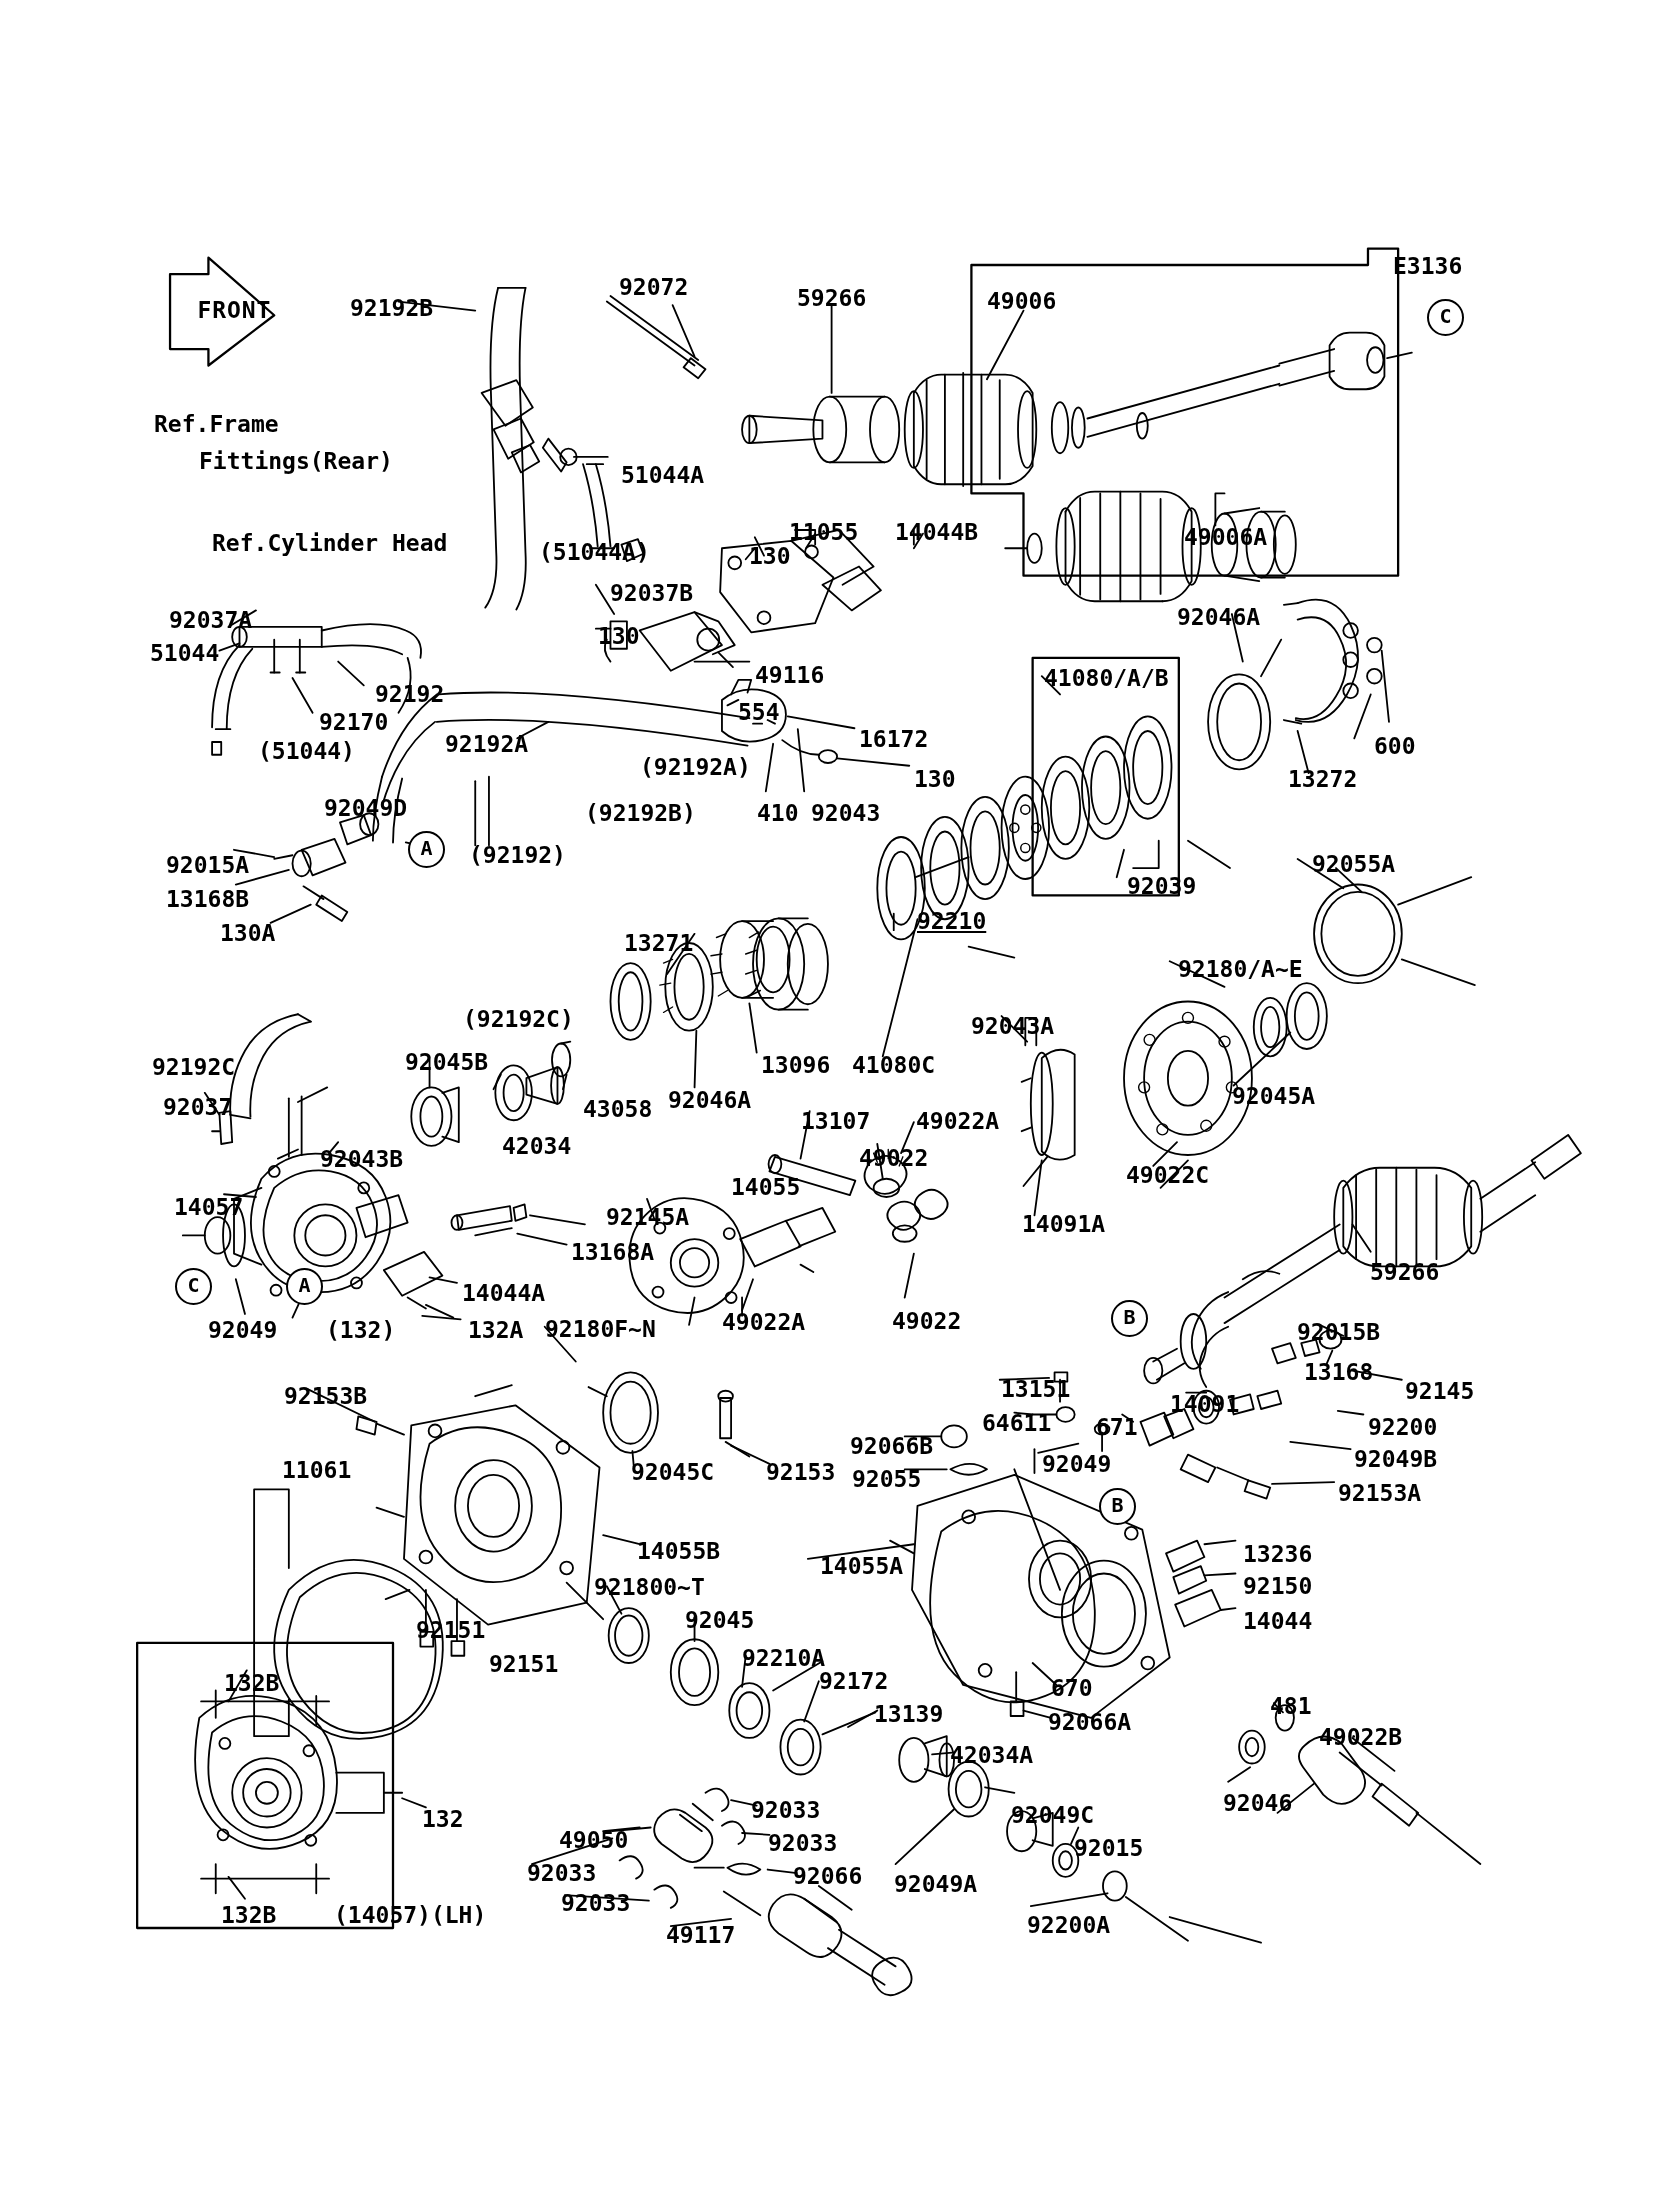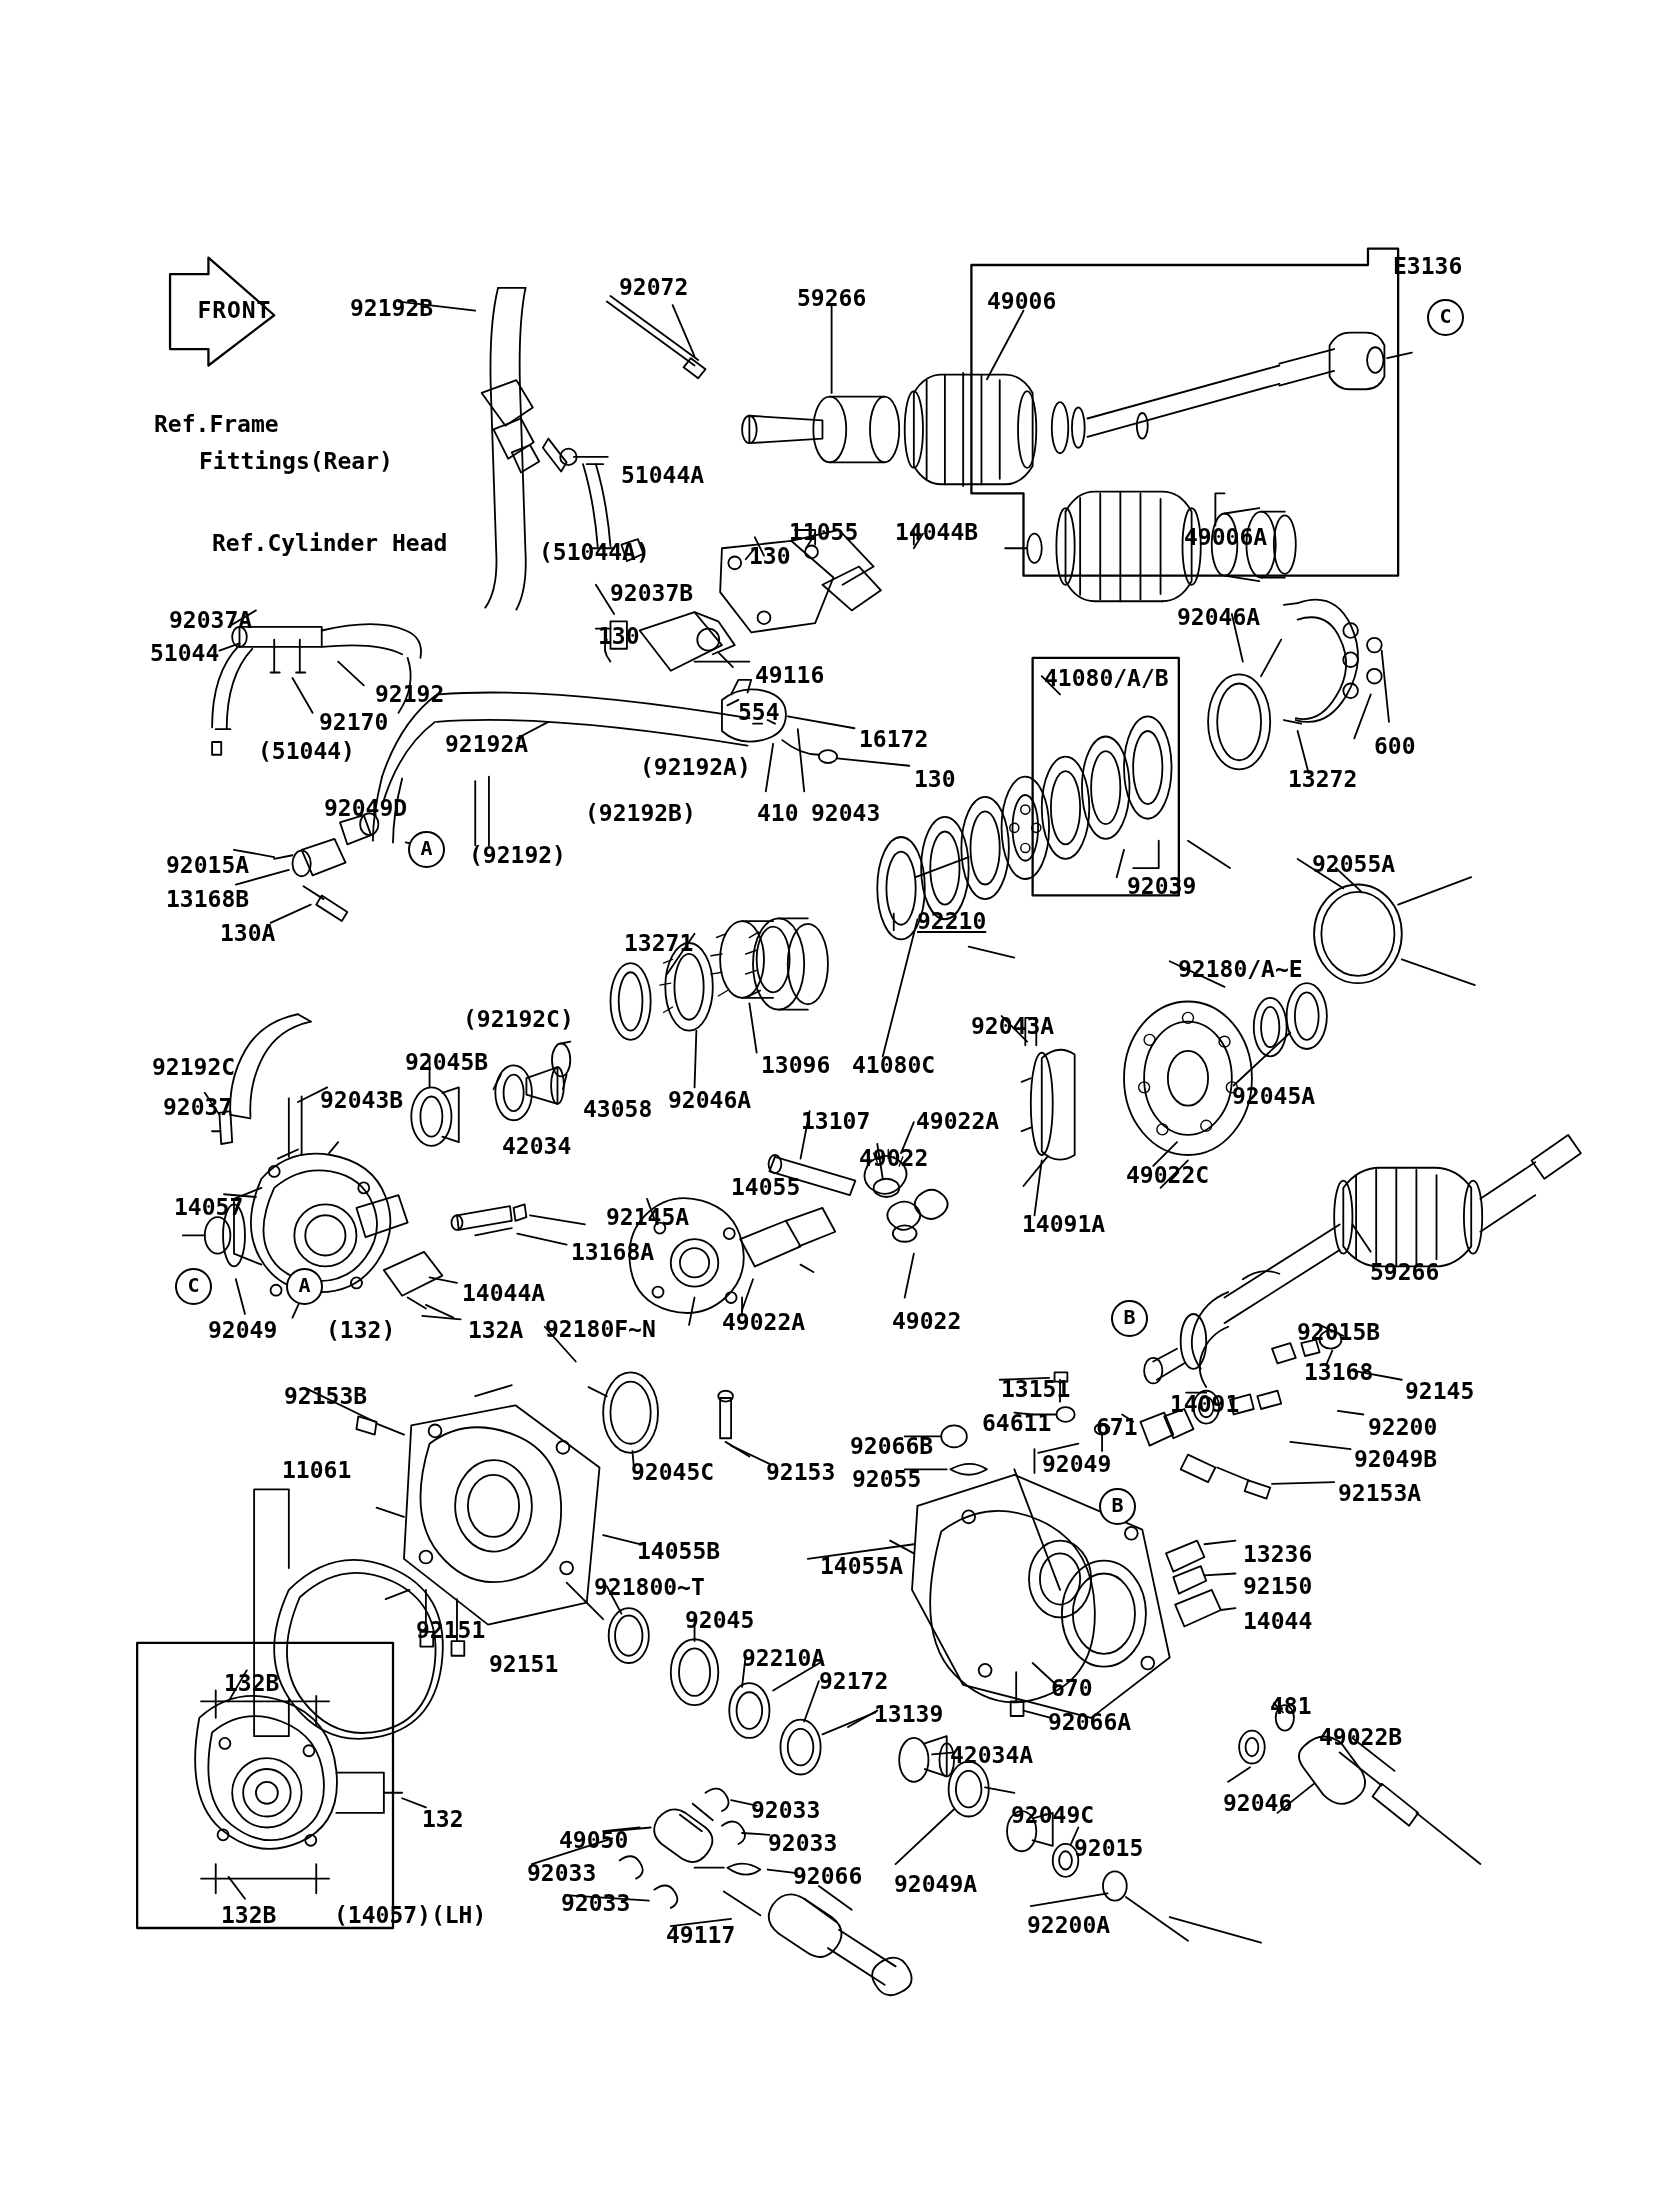--- a/index.html
+++ b/index.html
@@ -667,21 +667,21 @@
       <div class="lbl" style="left: 1127px; top: 873px;">92039</div>
       <div class="lbl" style="left: 917px; top: 908px; text-decoration: underline;">92210</div>
       <div class="lbl" style="left: 1312px; top: 851px;">92055A</div>
       <div class="lbl" style="left: 1178px; top: 956px;">92180/A~E</div>
       <div class="lbl" style="left: 971px; top: 1013px;">92043A</div>
       <div class="lbl" style="left: 1232px; top: 1083px;">92045A</div>
       <div class="lbl" style="left: 624px; top: 930px;">13271</div>
       <div class="lbl" style="left: 463px; top: 1006px;">(92192C)</div>
       <div class="lbl" style="left: 152px; top: 1054px;">92192C</div>
       <div class="lbl" style="left: 163px; top: 1094px;">92037</div>
-      <div class="lbl" style="left: 320px; top: 1087px;">92043B</div>
+      <div class="lbl" style="left: 320px; top: 1146px;">92043B</div>
       <div class="lbl" style="left: 405px; top: 1049px;">92045B</div>
       <div class="lbl" style="left: 583px; top: 1096px;">43058</div>
       <div class="lbl" style="left: 502px; top: 1133px;">42034</div>
       <div class="lbl" style="left: 668px; top: 1087px;">92046A</div>
       <div class="lbl" style="left: 761px; top: 1052px;">13096</div>
       <div class="lbl" style="left: 852px; top: 1052px;">41080C</div>
       <div class="lbl" style="left: 801px; top: 1108px;">13107</div>
       <div class="lbl" style="left: 916px; top: 1108px;">49022A</div>
       <div class="lbl" style="left: 859px; top: 1145px;">49022</div>
       <div class="lbl" style="left: 1126px; top: 1162px;">49022C</div>

